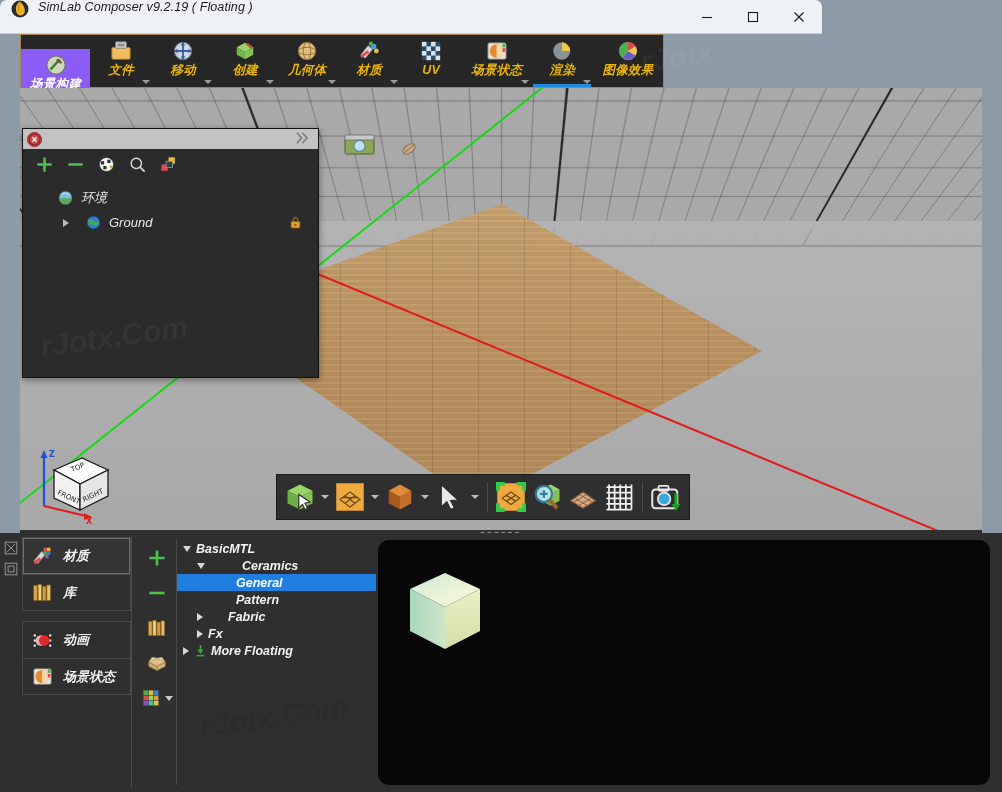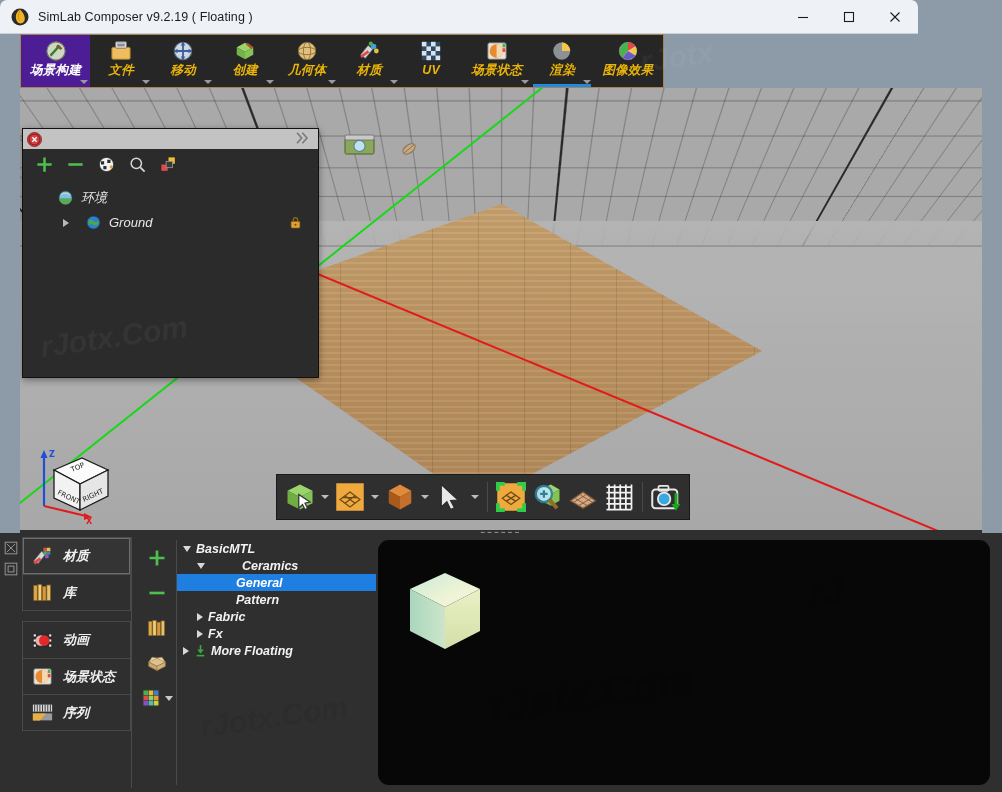--- a/index.html
+++ b/index.html
@@ -11,25 +11,25 @@
   }
   .app {
     position: relative;
     width: 1002px; height: 792px;
     background: #8d9aa8;
   }
 
   
   .titlebar {
     position: absolute; top: 0; left: 0;
-    width: 918px; height: 34px;
+    width: 822px; height: 34px;
     background: #eef2f6;
     border-bottom: 1px solid #c8d0d8;
-    display: flex; align-items: center;
-    border-top-left-radius: 7px; border-top-right-radius: 7px;
+    display: flex; align-items: flex-start;
+    border-top-left-radius: 7px; border-top-right-radius: 7px; font-style: italic;
   }
   .app-logo {
     width: 18px; height: 18px; margin-left: 11px; margin-right: 9px;
     flex: 0 0 auto; position: relative;
   }
   .app-logo svg { display: block; }
   .title-text {
     font-size: 12.5px; color: #1b1b1b; letter-spacing: .1px;
     flex: 1 1 auto; white-space: nowrap;
   }
@@ -54,21 +54,21 @@
     border: 1px solid #a88255;
   }
   .rtab {
     position: relative;
     min-width: 62px; height: 52px;
     display: flex; flex-direction: column;
     align-items: center; justify-content: flex-start;
     padding: 4px 9px 0 9px;
     cursor: default;
   }
-  .rtab.active { background: #4c1d95; }
+  .rtab.active { background: #8b5cf6; margin-top: 14px; }
   .rtab .ricon {
     width: 24px; height: 23px; margin-bottom: 1px;
     display: flex; align-items: center; justify-content: center;
   }
   .rtab .rlabel {
     font-size: 12.5px; font-weight: bold; font-style: italic;
     color: #eab308; white-space: nowrap; line-height: 15px;
     letter-spacing: .3px;
   }
   .rtab.active .rlabel { color: #ffffff; }
@@ -766,33 +766,20 @@
               <svg width="23" height="21" viewBox="0 0 24 24">
                 <rect x="2" y="3" width="20" height="18" rx="2" fill="#e9e4d6" stroke="#6b6b6b" stroke-width="1"></rect>
                 <path d="M4 12 a7.5 7.5 0 0 1 15 0 a7.5 7.5 0 0 1 -15 0Z" fill="#e88a2e"></path>
                 <path d="M11.5 4.5 L11.5 19.5 a7.5 7.5 0 0 0 0 -15Z" fill="#f5d7b0"></path>
                 <rect x="18" y="4" width="3" height="4" fill="#49b24a"></rect>
                 <rect x="18" y="9" width="3" height="4" fill="#e04a4a"></rect>
               </svg>
             </span>
             <span>场景状态</span>
           </div>
-          <div class="nav-item">
-            <span class="nav-ico">
-              <svg width="23" height="21" viewBox="0 0 24 24">
-                <rect x="1" y="3" width="22" height="8" fill="#d8d8d8"></rect>
-                <g stroke="#2b2b2b" stroke-width="1">
-                  <path d="M3 3 V11 M6 3 V11 M9 3 V11 M12 3 V11 M15 3 V11 M18 3 V11 M21 3 V11"></path>
-                </g>
-                <polygon points="1,13 23,13 23,21 1,21" fill="#9a9a9a"></polygon>
-                <polygon points="1,13 16,13 9,21 1,21" fill="#e8b040"></polygon>
-              </svg>
-            </span>
-            <span>序列</span>
-          </div>
         </div>
       </div>
 
     <div class="mat-toolcol" id="matToolCol">
         <div class="mt-btn">
           <svg width="20" height="20" viewBox="0 0 24 24">
             <path d="M12 3 L12 21 M3 12 L21 12" stroke="#4ec04e" stroke-width="3.2" stroke-linecap="butt"></path>
           </svg>
         </div>
         <div class="mt-btn">
@@ -845,21 +832,21 @@
           <span>Ceramics</span>
         </div>
         <div class="mt-row sel" style="padding-left: 48px;">
           <span class="mt-tri none"></span>
           <span>General</span>
         </div>
         <div class="mt-row" style="padding-left: 48px;">
           <span class="mt-tri none"></span>
           <span>Pattern</span>
         </div>
-        <div class="mt-row" style="padding-left: 20px;">
+        <div class="mt-row" style="padding-left: 20px; gap: 20px;">
           <span class="mt-tri closed"></span>
           <span>Fabric</span>
         </div>
         <div class="mt-row" style="padding-left: 20px;">
           <span class="mt-tri closed"></span>
           <span>Fx</span>
         </div>
         <div class="mt-row" style="padding-left: 6px;">
           <span class="mt-tri closed"></span>
           <span style="width: 13px; height: 13px; margin-right: 4px; display: inline-flex;">

